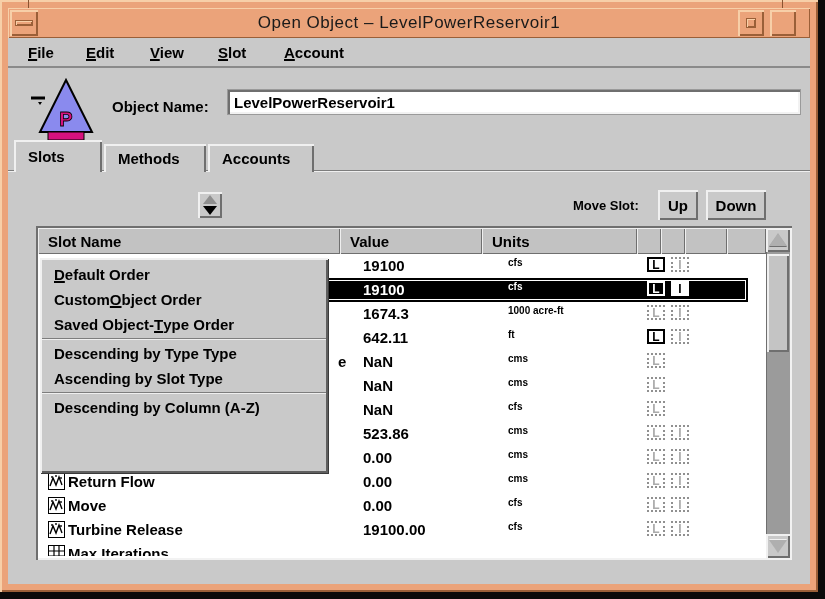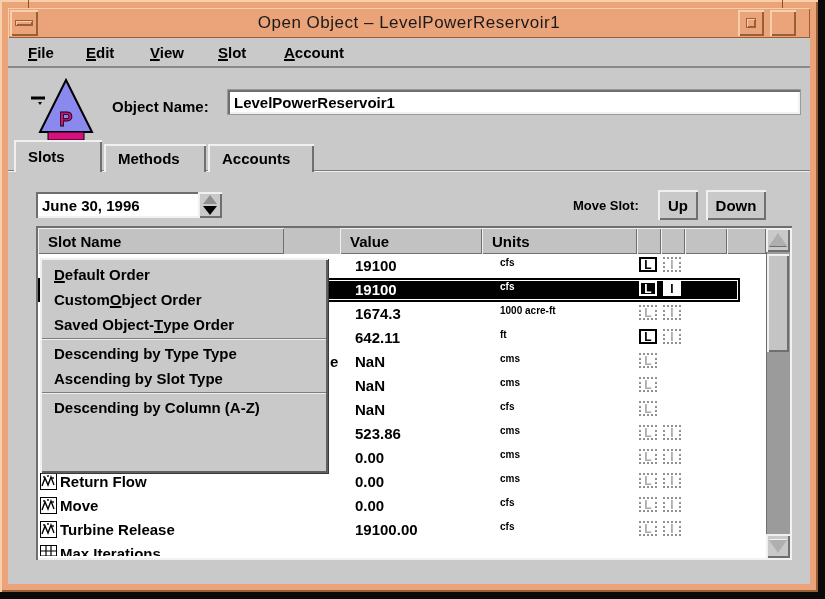--- a/index.html
+++ b/index.html
@@ -89,21 +89,21 @@
     position:absolute;left:28px;top:158px;width:756px;height:334px;background:#fff;
     box-shadow:inset 2px 2px 0 #6F6F6F, inset -2px -2px 0 #F2F2F2;
   }
   .thead{position:absolute;left:2px;top:2px;width:752px;height:26px;background:#C2C2C2;}
   .th{
     position:absolute;top:0;height:26px;background:#C2C2C2;box-sizing:border-box;
     box-shadow:inset 1px 1px 0 #EFEFEF, inset -1px -1px 0 #6F6F6F;
     font-weight:bold;font-size:15px;color:#000;display:flex;align-items:center;padding-left:10px;
   }
   .tbody{position:absolute;left:2px;top:28px;width:728px;height:302px;background:#fff;overflow:hidden;}
-  .tr{position:absolute;left:0;width:728px;height:24px;color:#000;text-decoration:underline;}
+  .tr{position:absolute;left:8px;width:728px;height:24px;color:#000;text-decoration:underline;}
   .tr.sel{
     width:702px;background:#000;color:#fff;
     box-shadow:inset 0 0 0 2px #000, inset 0 0 0 3px #fff;
   }
   .c-name{position:absolute;left:22px;top:3px;font-weight:bold;font-size:15px;white-space:nowrap;}
   .c-name.noicon{left:4px;}
   .c-tail{position:absolute;left:292px;top:3px;font-weight:bold;font-size:15px;}
   .c-val{position:absolute;left:317px;top:3px;font-weight:bold;font-size:15px;white-space:nowrap;}
   .c-units{position:absolute;left:450px;top:3px;font-weight:bold;font-size:10px;white-space:nowrap;margin-left:12px;}
   .slot-icon{position:absolute;left:2px;top:3px;width:17px;height:17px;}
@@ -182,32 +182,31 @@
     <div class="obj-label">Object Name:</div>
     <input class="obj-field" type="text" value="LevelPowerReservoir1" style="">
 
     <div class="tabline"></div>
     <div id="tabs">
         <div class="tab active">Slots</div>
         <div class="tab t2">Methods</div>
         <div class="tab t3">Accounts</div>
       </div>
 
-    <input class="date-field" type="text" value="June 30, 1996" style="">
     <div class="spinner">
       <div class="spin-up"></div>
       <div class="spin-down"></div>
     </div>
     <div class="move-label">Move Slot:</div>
     <button class="btn btn-up">Up</button>
     <button class="btn btn-down">Down</button>
 
     <div class="table">
       <div class="thead">
-          <div class="th" style="left: 0px; width: 246px;">Slot Name</div>
+          <div class="th" style="left: 0px; width: 302px;">Slot Name</div>
           <div class="th" style="left: 302px; width: 142px;">Value</div>
           <div class="th" style="left: 444px; width: 155px;">Units</div>
           <div class="th" style="left: 599px; width: 24px;"></div>
           <div class="th" style="left: 623px; width: 24px;"></div>
           <div class="th" style="left: 647px; width: 42px;"></div>
           <div class="th" style="left: 689px; width: 39px;"></div>
         </div>
       <div class="tbody">
           <div class="tr" style="top: 0px;">
             <span class="c-name noicon"></span>

